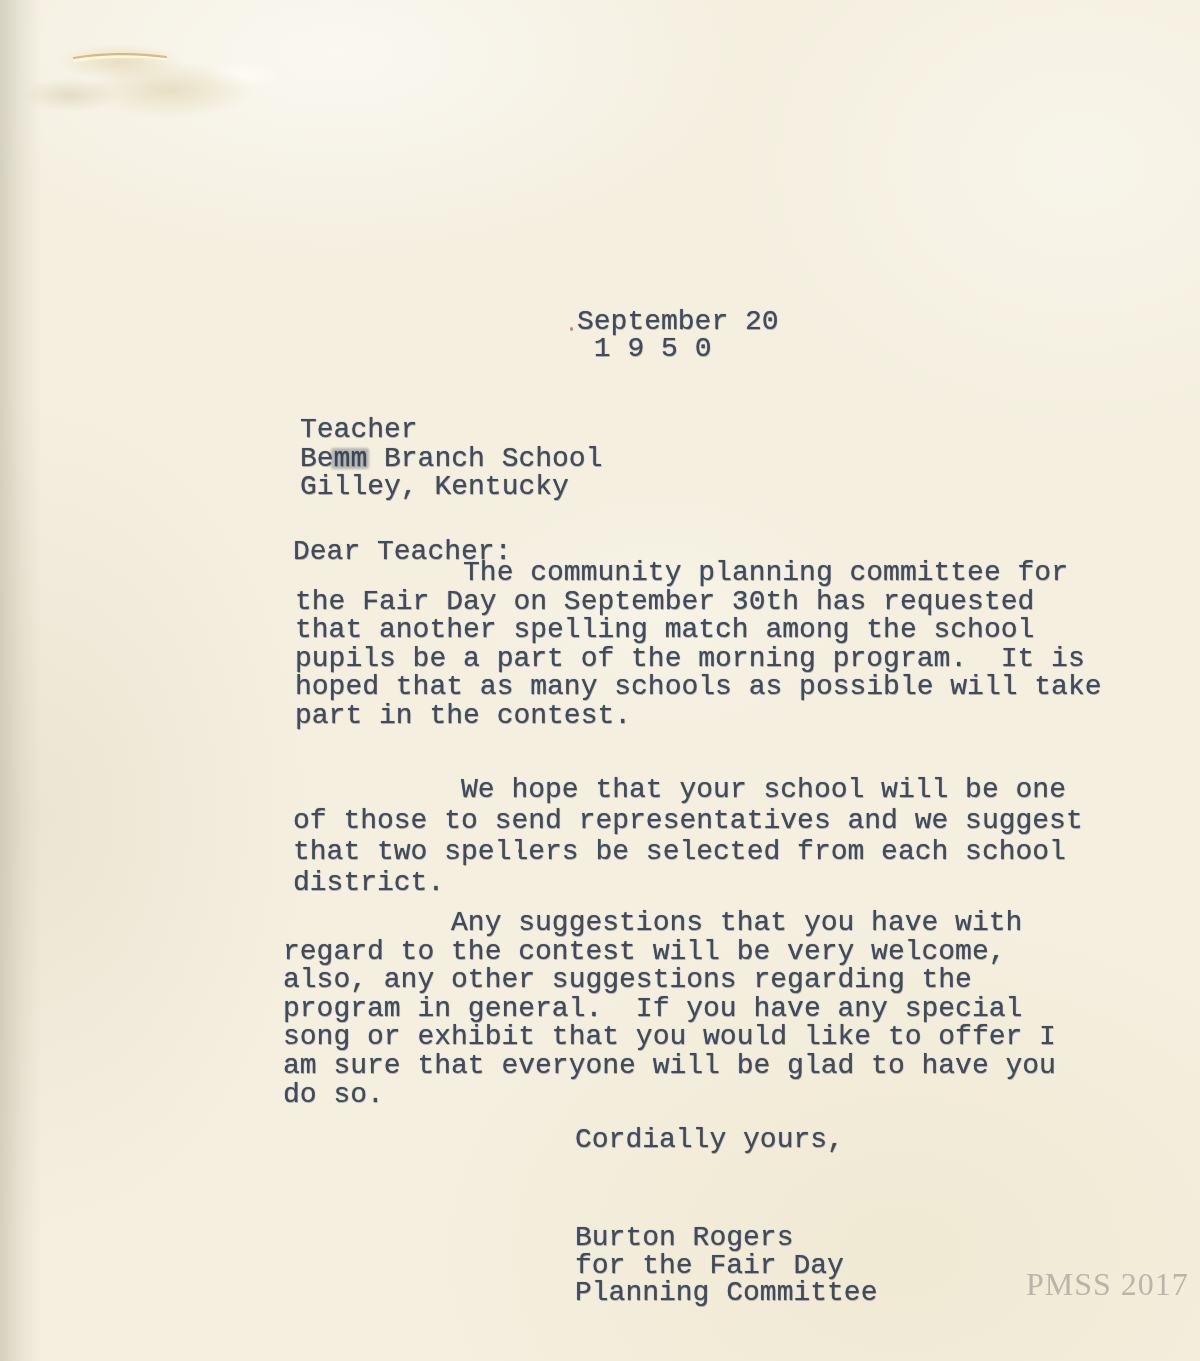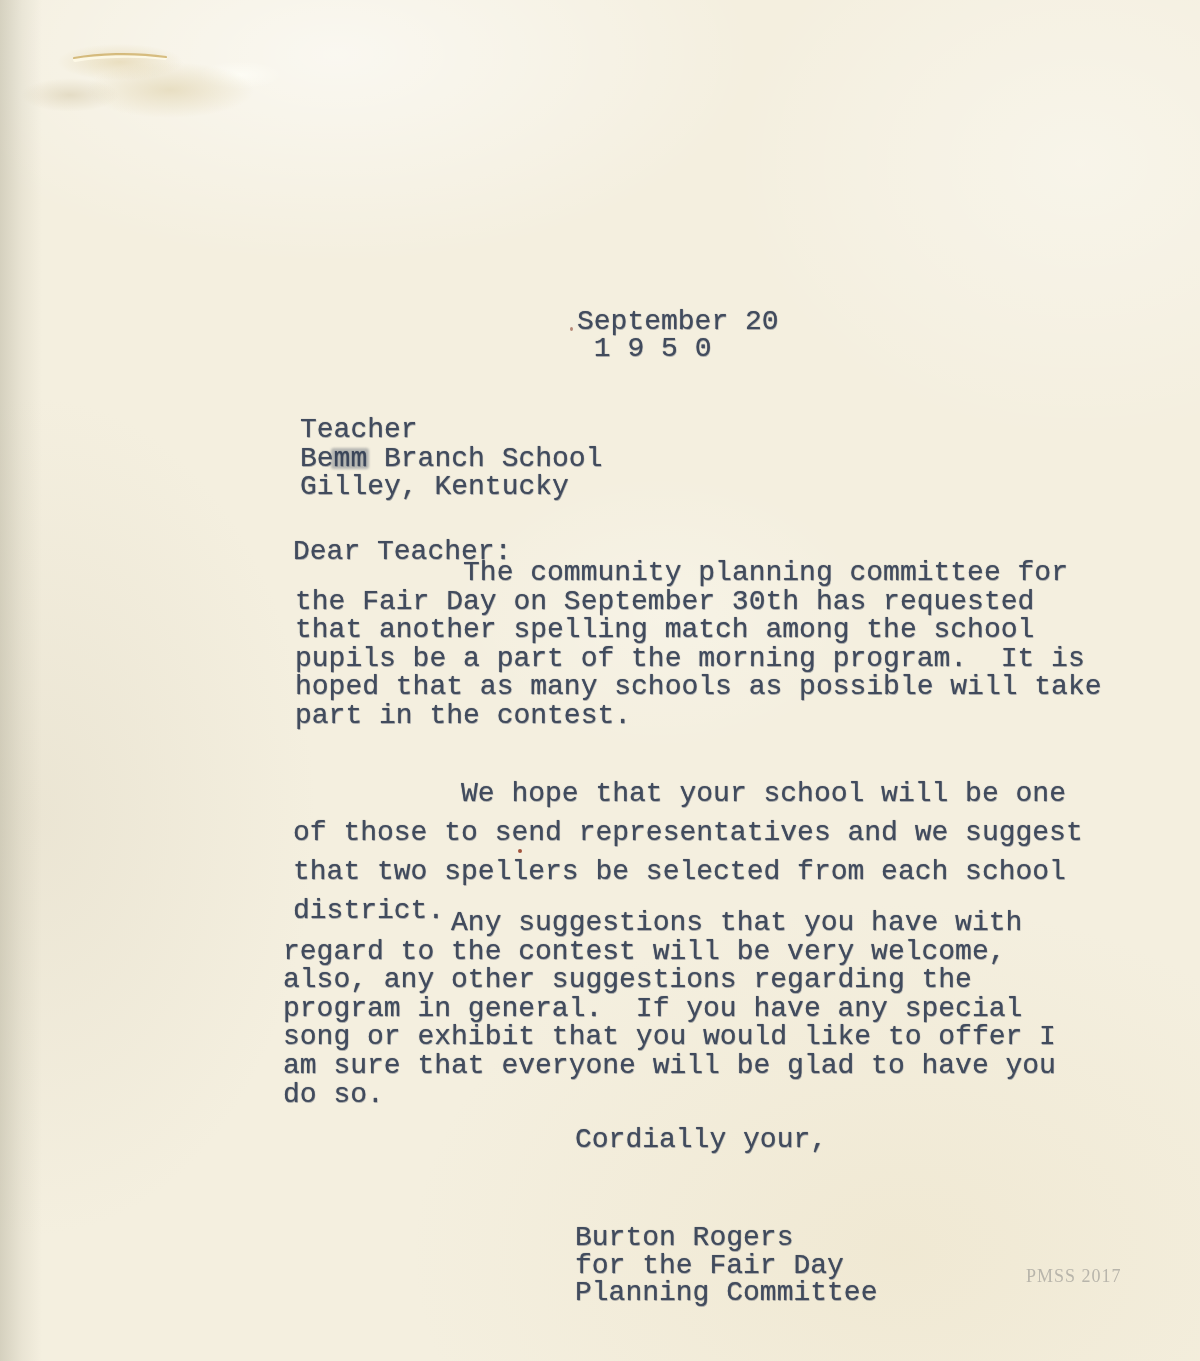--- a/index.html
+++ b/index.html
@@ -34,41 +34,41 @@
     font-weight: normal;
     color: #414b5d;
     text-shadow: 0 0 1px rgba(62,72,92,0.65), 0.5px 0.5px 0.5px rgba(62,72,92,0.35);
     letter-spacing: 0;
   }
 
   #date-block        { left: 577px; top: 308px; line-height: 27px; }
   #recipient-block   { left: 300px; top: 416px; line-height: 28.5px; }
   #salutation-line   { left: 293px; top: 524px; margin-top: 14px; }
   #paragraph-1       { left: 295px; top: 559px; line-height: 28.6px; }
-  #paragraph-2       { left: 293px; top: 774px; line-height: 39px; }
+  #paragraph-2       { left: 293px; top: 774px; line-height: 31px; }
   #paragraph-3       { left: 283px; top: 909px; line-height: 28.6px; }
   #closing-line      { left: 575px; top: 1126px; }
   #signature-block   { left: 575px; top: 1209px; line-height: 27.5px; margin-top: 15px; }
 
   
   #overstrike-mark {
     position: absolute;
     left: 331px; top: 448px;
     width: 38px; height: 21px;
     background: rgba(44,55,78,0.30);
     border-radius: 3px;
     filter: blur(1.3px);
   }
 
   
   #watermark {
     position: absolute;
     left: 1026px; top: 1266px;
     font-family: "Liberation Serif", serif;
-    font-size: 18px;
+    font-size: 32px;
     letter-spacing: 1px;
     color: #b8b5ab;
   }
 
   
   #crease-area {
     position: absolute;
     left: 0; top: 0;
     width: 340px; height: 180px;
     background-image:
@@ -122,19 +122,19 @@
 that two spellers be selected from each school
 district.</div>
 <div id="paragraph-3" class="type">          Any suggestions that you have with
 regard to the contest will be very welcome,
 also, any other suggestions regarding the
 program in general.  If you have any special
 song or exhibit that you would like to offer I
 am sure that everyone will be glad to have you
 do so.</div>
 
-<div id="closing-line" class="type">Cordially your,</div>
+<div id="closing-line" class="type">Cordially yours,</div>
 
 <div id="signature-block" class="type">Burton Rogers
 for the Fair Day
 Planning Committee</div>
 
 <div id="watermark">PMSS 2017</div>
 
 </body></html>

